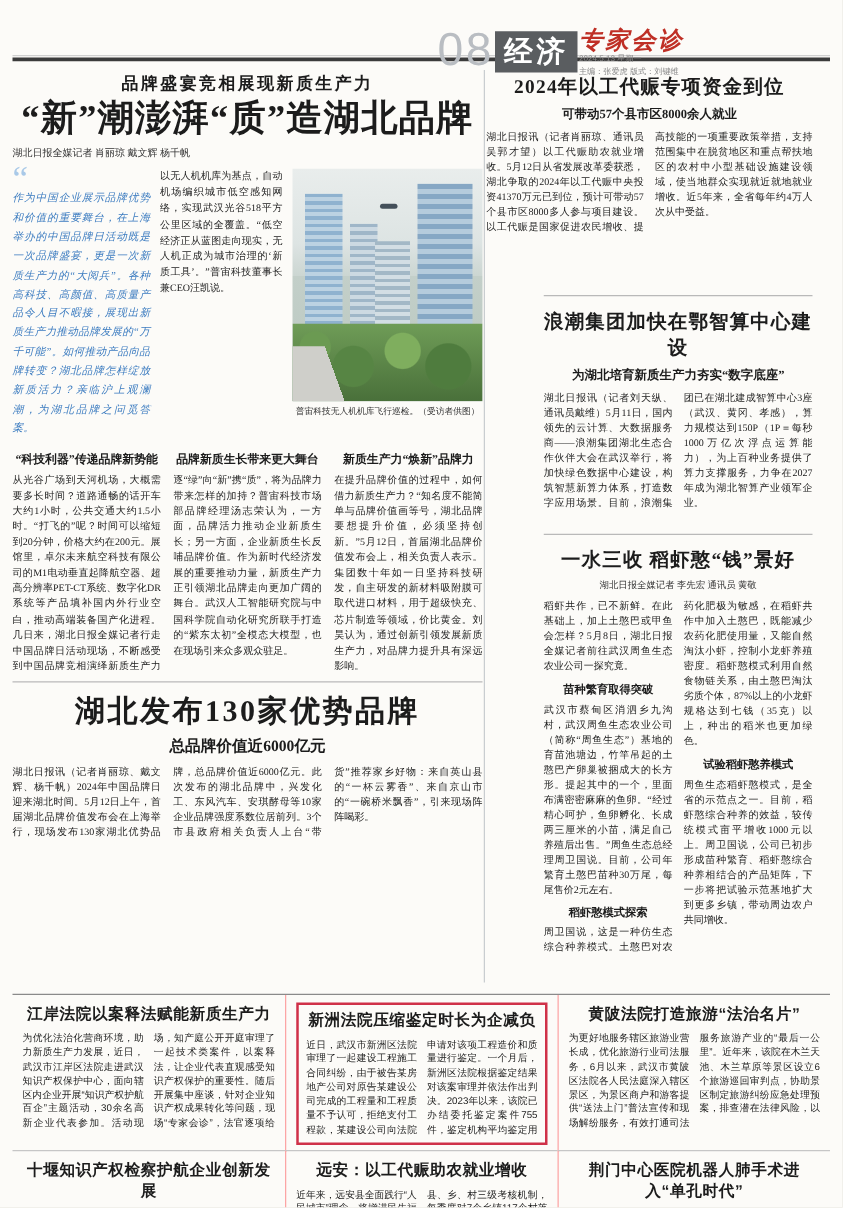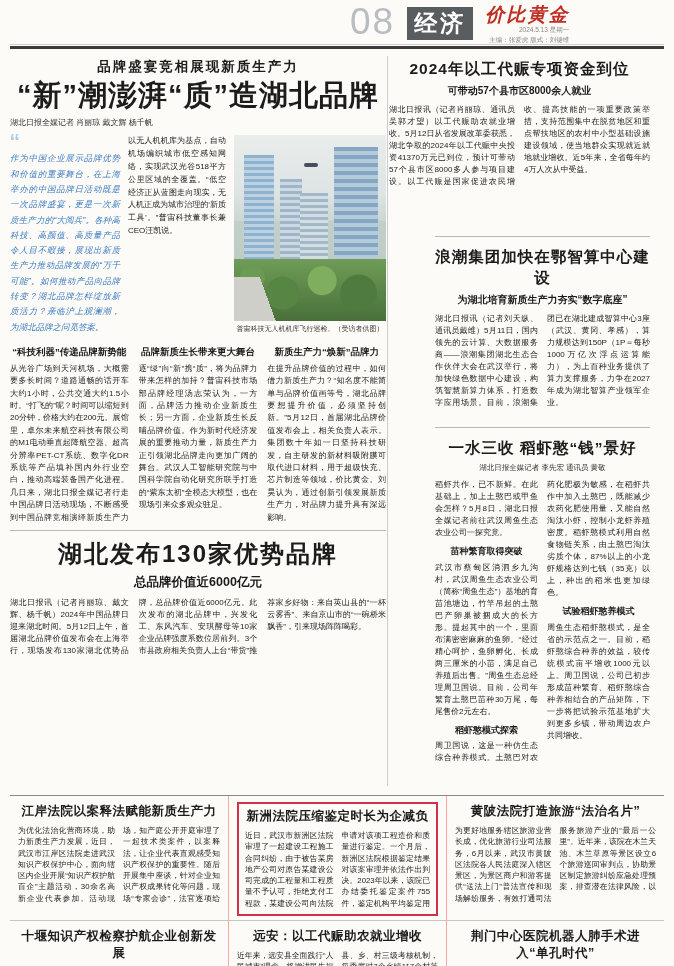--- a/index.html
+++ b/index.html
@@ -1,30 +1,30 @@
 <!DOCTYPE html>
 <html><head>
 <meta charset="utf-8">
 <style>
   html,body{margin:0;padding:0;background:#e9e7e2;}
   .page{position:relative;width:674px;height:966px;margin:0 auto;background:#fcfbf8;
         font-family:"Liberation Sans","DejaVu Sans",sans-serif;color:#1c1c1c;overflow:hidden;}
   
   .hd{position:relative;height:44px;}
-  .hd-group{position:absolute;left:350px;top:3px;display:flex;align-items:flex-start;gap:12px;text-align:right;}
+  .hd-group{position:absolute;left:350px;top:21px;display:flex;align-items:flex-start;gap:1px;}
   .page-num{font-size:37px;line-height:37px;color:#b9bdc2;font-weight:400;letter-spacing:2px;}
   .section-box{margin-top:4px;background:#5a5d60;color:#fff;font-size:23px;font-weight:bold;
                padding:1px 7px;letter-spacing:3px;}
   .mast-col{margin-top:2px;}
   .masthead{color:#bf2f25;font-size:19px;font-weight:bold;font-style:italic;letter-spacing:2px;line-height:20px;}
   .mast-sub{font-size:6.5px;color:#8a8a8a;line-height:1.5;}
   .rule-light{height:1px;background:#cfcfcf;margin:0 10px;}
   .rule-dark{height:3px;background:#3b3b3b;margin:1px 10px 0;}
   
-  .content{display:grid;grid-template-columns:376px 1px 261px;column-gap:1px;padding:7px 10px 0;}
+  .content{display:grid;grid-template-columns:376px 1px 261px;column-gap:1px;padding:7px 10px 0;font-family:Liberation Serif, serif;}
   .vsep{background:#c9cdd0;width:1px;}
   
   .kicker{font-size:13.5px;font-weight:bold;text-align:center;letter-spacing:2px;margin:2px 0 3px;}
   .headline{font-size:29px;font-weight:900;text-align:center;letter-spacing:1px;margin:0 0 5px;line-height:1.15;}
   .byline{font-size:8px;text-align:left;color:#333;margin-bottom:7px;}
   .main-grid{display:grid;grid-template-columns:110px 1fr 152px;column-gap:8px;}
   .pull-quote{font-size:8.5px;color:#3c7cc0;font-style:italic;line-height:1.8;text-align:justify;}
   .quote-mark{display:block;font-size:28px;color:#a9c9e8;line-height:18px;height:16px;font-style:normal;}
   .mid-text{font-size:8px;line-height:1.6;text-align:justify;color:#222;}
   .photo{position:relative;height:186px;overflow:hidden;
@@ -81,21 +81,21 @@
 </head>
 <body>
 
 <div class="page">
 
   <div class="hd">
     <div class="hd-group">
       <div class="page-num">08</div>
       <div class="section-box">经济</div>
       <div class="mast-col">
-        <div class="masthead">价比黄金</div>
+        <div class="masthead">专家会诊</div>
         <div class="mast-sub">2024.5.13 星期一</div>
         <div class="mast-sub">主编：张爱虎 版式：刘键维</div>
       </div>
     </div>
   </div>
   <div class="rule-light"></div>
   <div class="rule-dark"></div>
 
   <div class="content">
 

